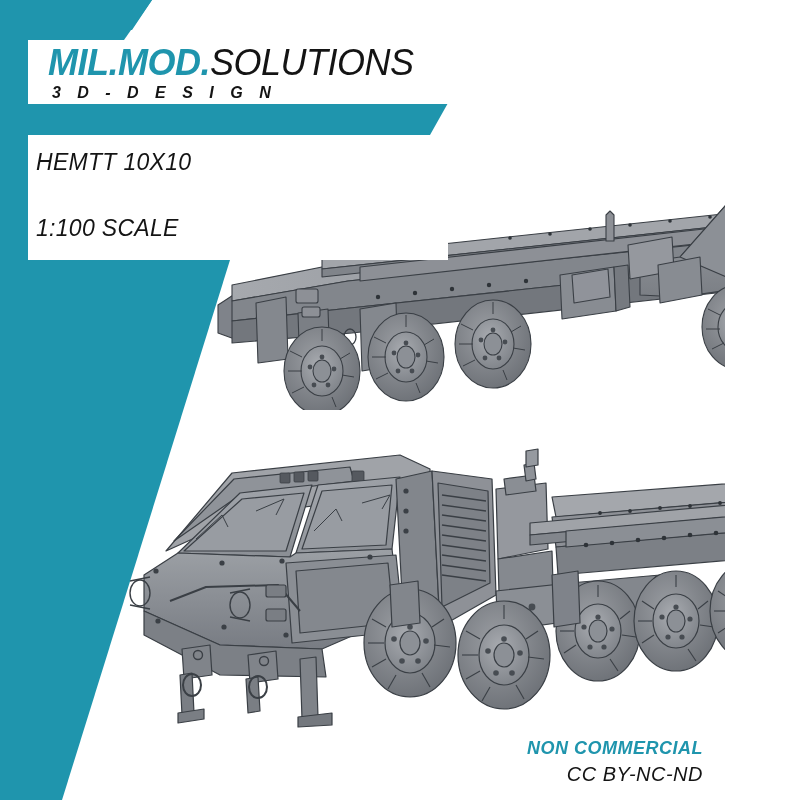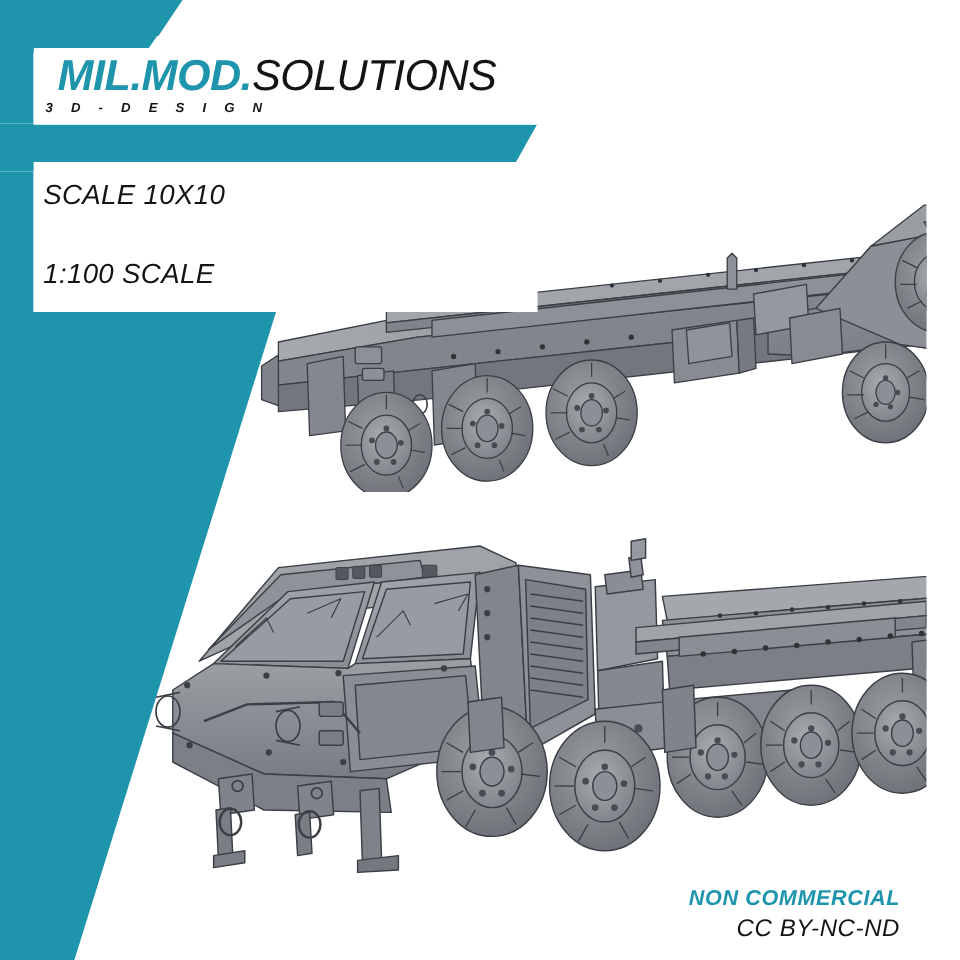--- a/index.html
+++ b/index.html
@@ -2,21 +2,21 @@
 <html><head>
 <meta charset="utf-8">
 <style>
   html,body{margin:0;padding:0;}
   body{
     width:800px;height:800px;overflow:hidden;
     background:#ffffff;
     font-family:"Liberation Sans", sans-serif;
   }
   .canvas{
-    position:relative;width:725px;height:800px;background:#ffffff;overflow:hidden;padding-left:47px;
+    position:relative;width:725px;height:800px;background:#ffffff;overflow:hidden;
   }
 
   
   .teal-shape{
     position:absolute;left:0;top:0;width:800px;height:800px;
     z-index:1;pointer-events:none;
   }
 
   
   .logo-box{
@@ -26,22 +26,22 @@
   }
   .logo-line1{
     position:absolute;left:20px;top:-2px;
     font-size:36px;font-weight:bold;font-style:italic;
     letter-spacing:-0.5px;white-space:nowrap;
     font-family:"Liberation Sans", sans-serif;
   }
   .logo-milmod{color:#1f95ad;}
   .logo-solutions{color:#141414;font-weight:400;}
   .logo-line2{
-    position:absolute;left:10px;top:40px;
-    font-size:11px;font-weight:bold;font-style:italic;
+    position:absolute;left:24px;top:40px;
+    font-size:16px;font-weight:bold;font-style:italic;
     letter-spacing:6px;color:#141414;white-space:nowrap;
   }
 
   
   .title-box{
     position:absolute;left:28px;top:143px;
     width:420px;height:117px;background:#ffffff;
     z-index:3;
   }
   .title-line{
@@ -610,21 +610,21 @@
       <path d="M290,150 L318,146 L320,188 L292,192 Z" fill="#82868c"></path>
     </g>
   </svg>
 
   <div class="logo-box">
     <div class="logo-line1"><span class="logo-milmod">MIL.MOD.</span><span class="logo-solutions">SOLUTIONS</span></div>
     <div class="logo-line2">3 D - D E S I G N</div>
   </div>
 
   <div class="title-box">
-    <div class="title-line t1">SCALE 10X10</div>
+    <div class="title-line t1">HEMTT 10X10</div>
     <div class="title-line t3">1:100 SCALE</div>
   </div>
 
   <div class="licence">
     <div class="lic-top">NON COMMERCIAL</div>
     <div class="lic-bottom">CC BY-NC-ND</div>
   </div>
 
 </div>
 

